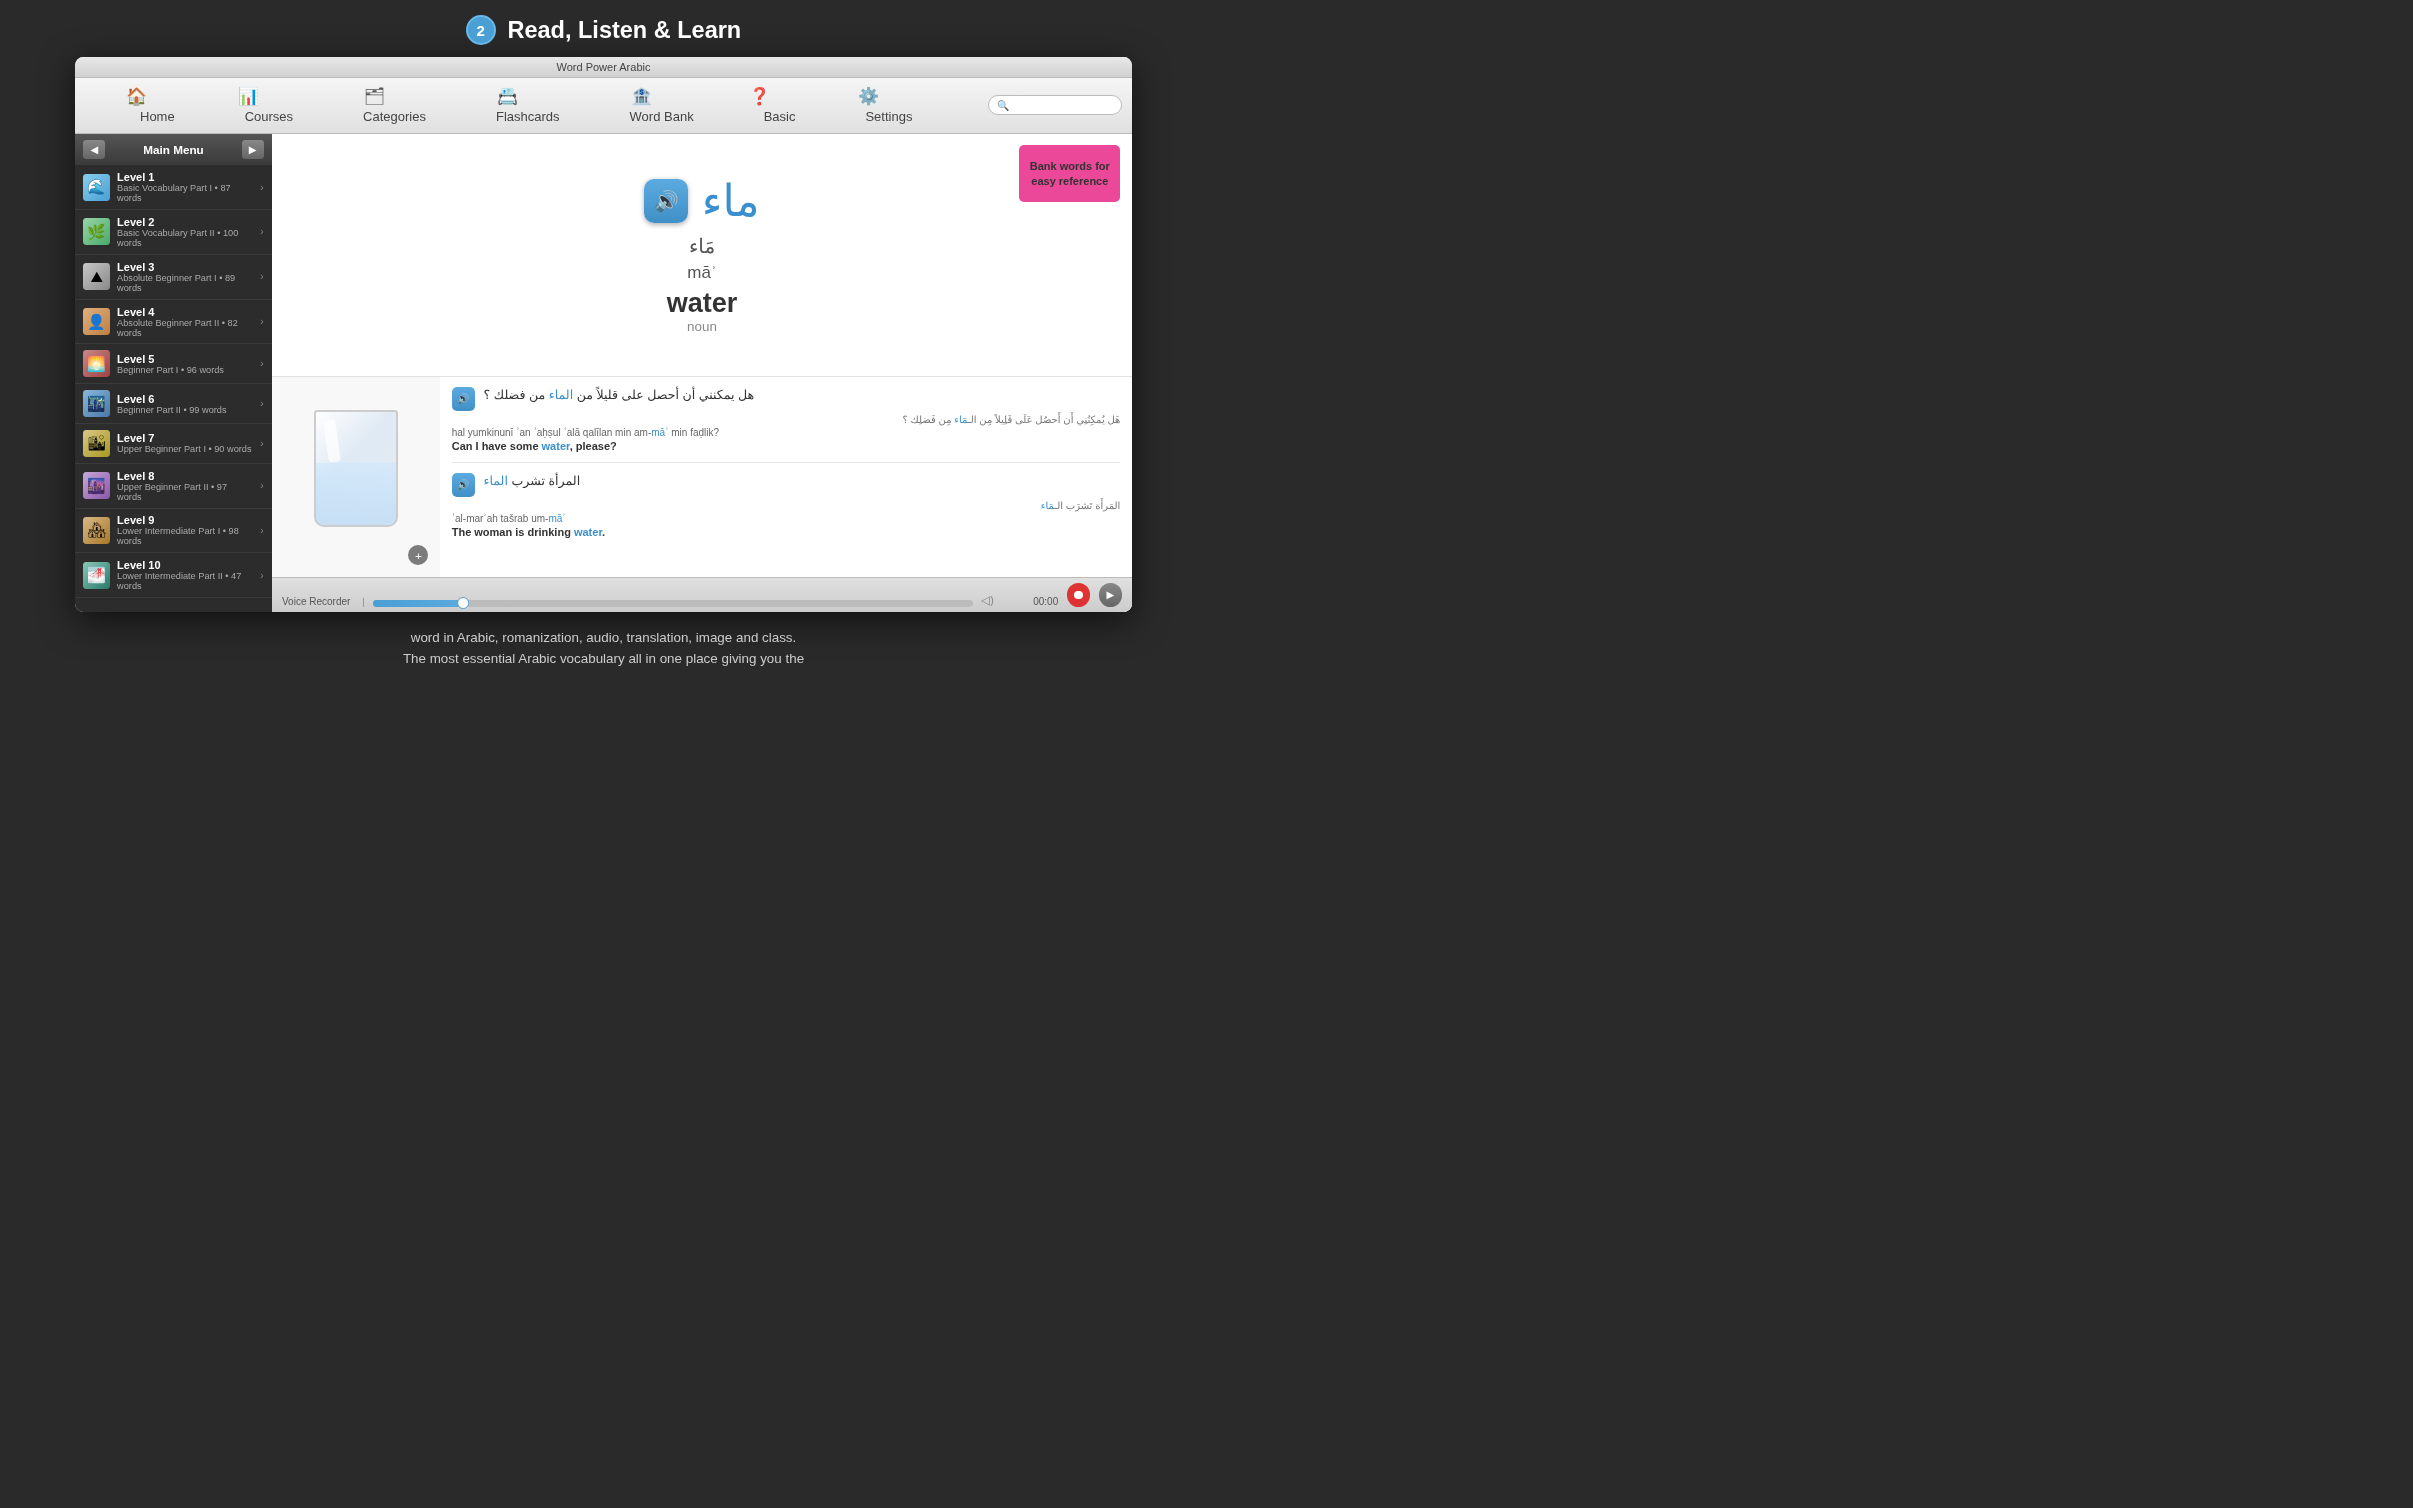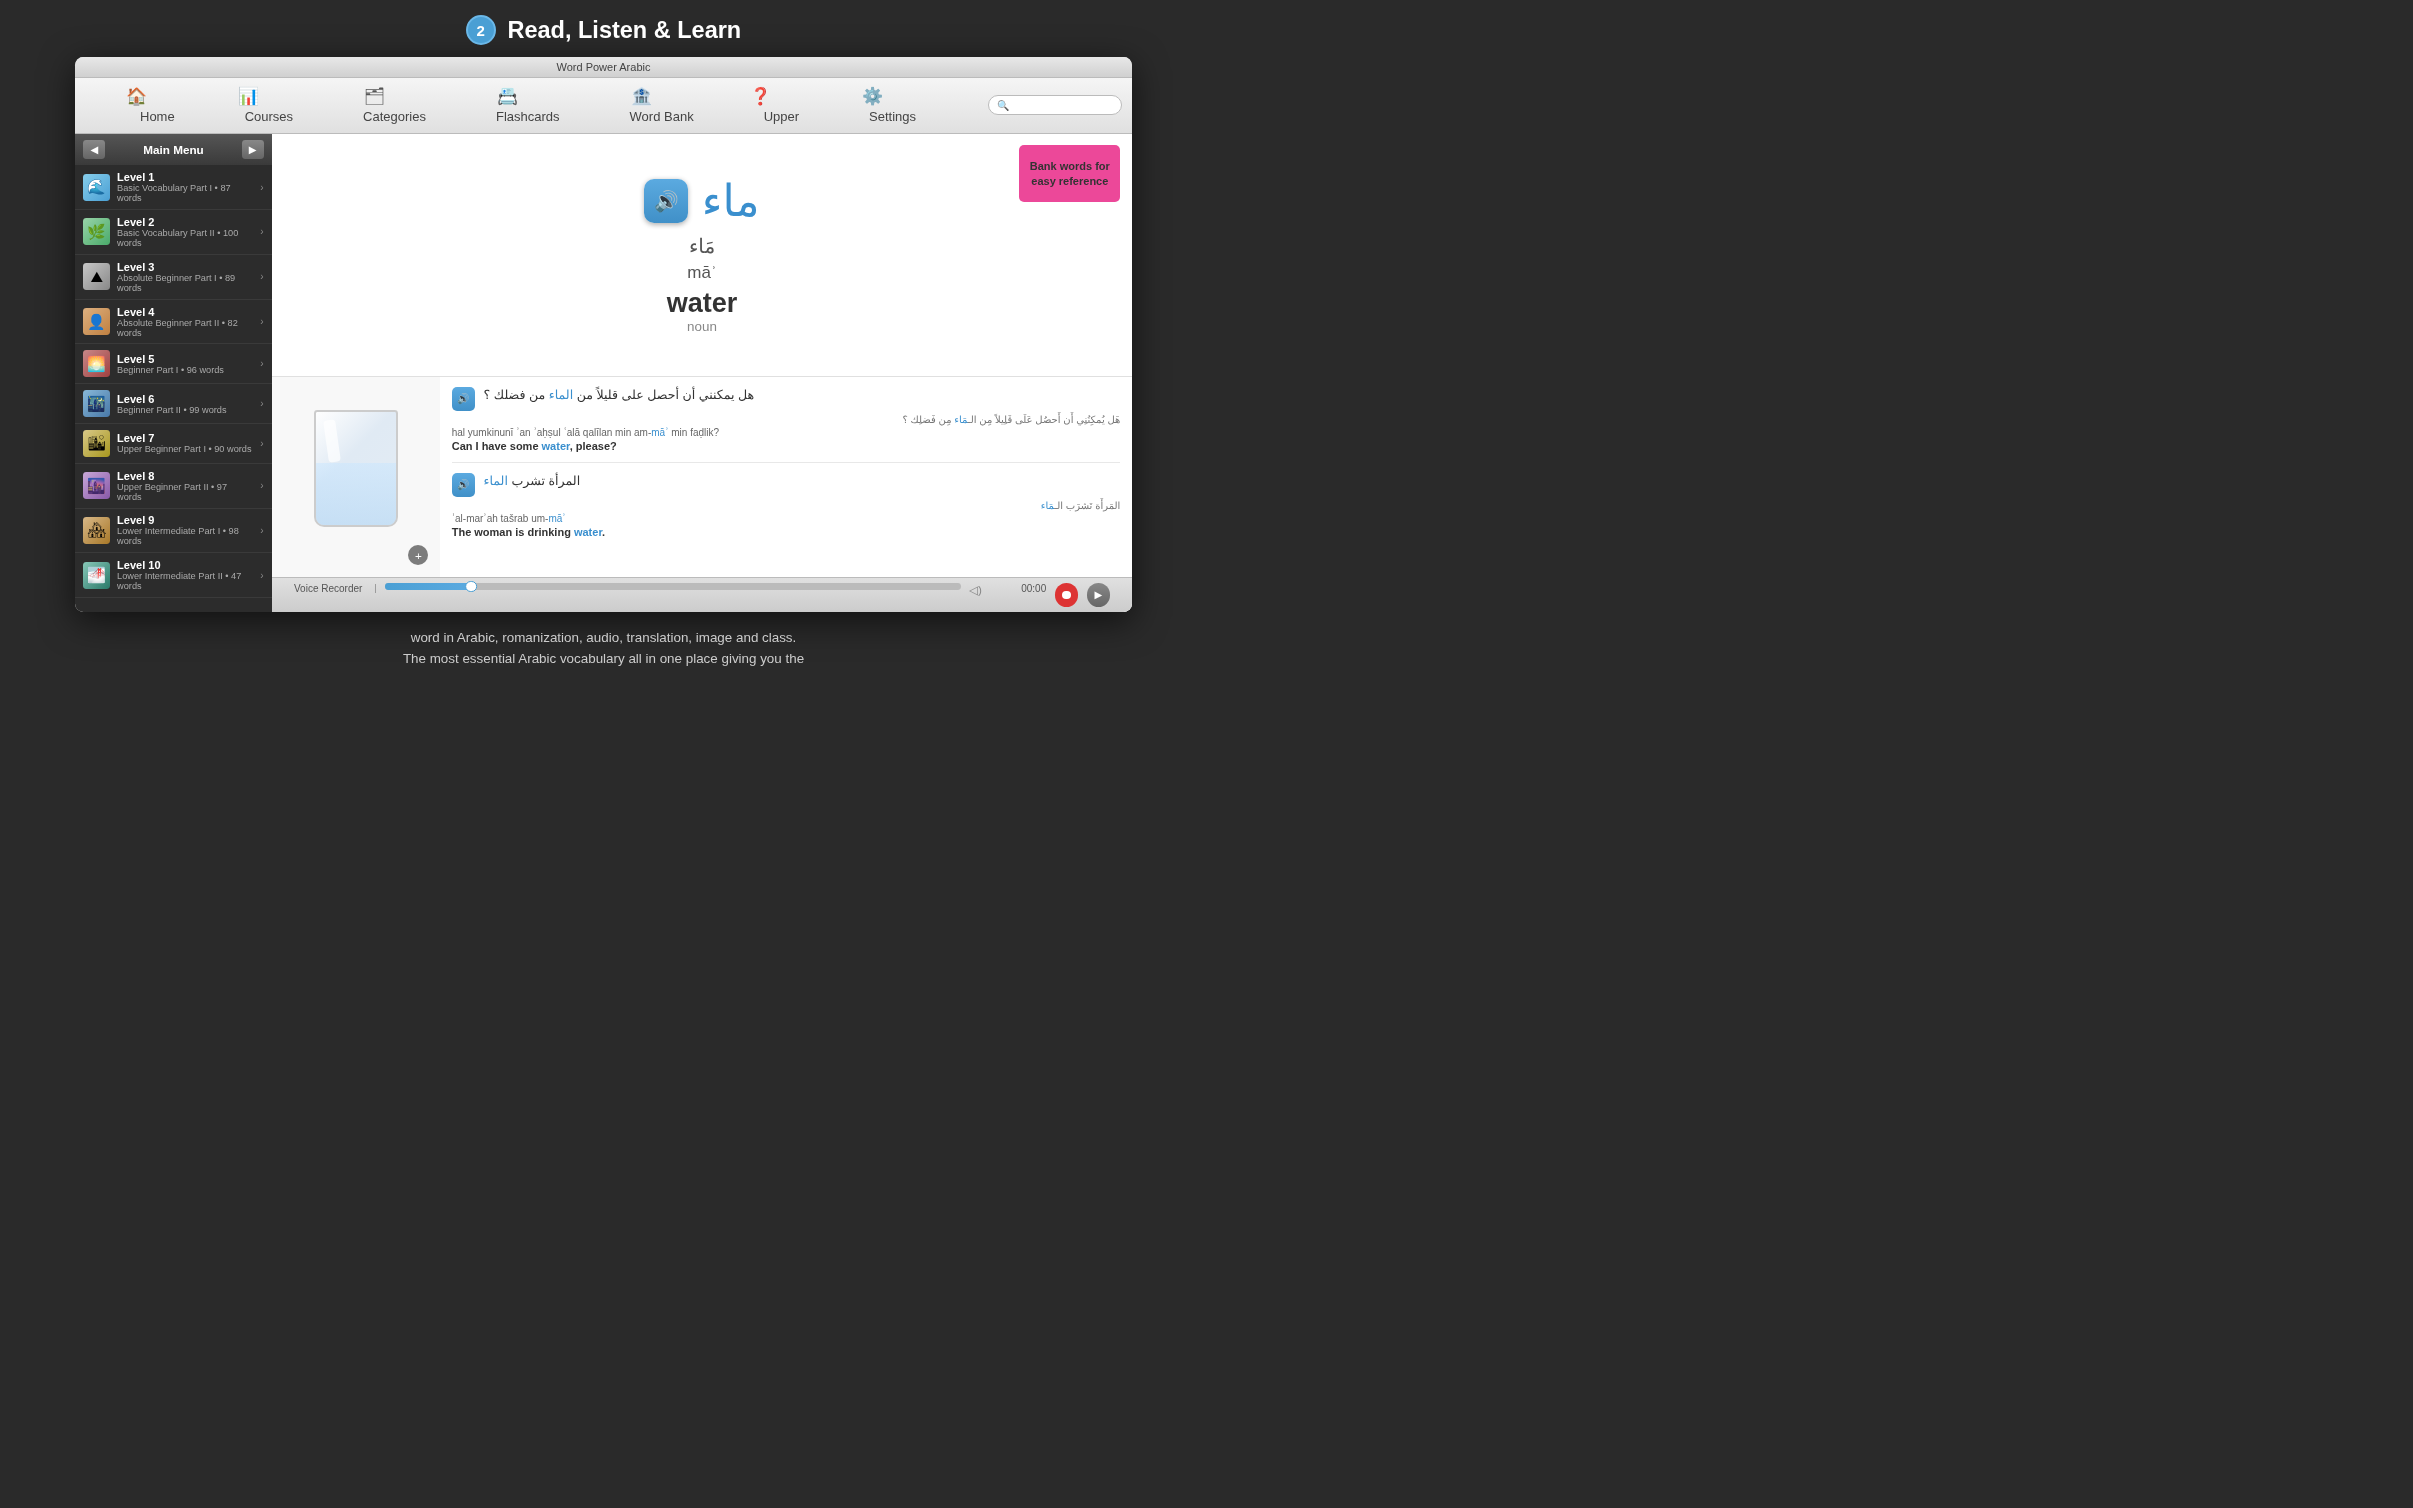--- a/index.html
+++ b/index.html
@@ -285,22 +285,22 @@
     }
     .sentence-audio-icon { color: white; font-size: 10px; }
     .sentence-translit { font-size: 10px; color: #666; margin-top: 1.7px; }
     .sentence-english { font-size: 11px; font-weight: bold; color: #333; margin-top: 2.5px; }
 
     
     .recorder-bar {
       background: linear-gradient(to bottom, #e0e0e0, #ccc);
       border-top: 0.8px solid #bbb;
       display: flex;
-      align-items: flex-start;
-      padding: 5px 22px;
+      align-items: flex-end;
+      padding: 5px 10px;
       gap: 8.4px;
     }
     .recorder-label { font-size: 10px; color: #555; }
     .progress-track {
       flex: 1;
       height: 6.7px;
       background: #bbb;
       border-radius: 3.4px;
       position: relative;
     }
@@ -393,21 +393,21 @@
     <div class="toolbar-item">
       <span class="toolbar-icon">📇</span>
       <span class="toolbar-label">Flashcards</span>
     </div>
     <div class="toolbar-item">
       <span class="toolbar-icon">🏦</span>
       <span class="toolbar-label">Word Bank</span>
     </div>
     <div class="toolbar-item">
       <span class="toolbar-icon">❓</span>
-      <span class="toolbar-label">Upper</span>
+      <span class="toolbar-label">Basic</span>
     </div>
     <div class="toolbar-item">
       <span class="toolbar-icon">⚙️</span>
       <span class="toolbar-label">Settings</span>
     </div>
     <div class="toolbar-search">
       <span class="search-icon-glyph">🔍</span>
       <input type="text" style="">
     </div>
   </div>

